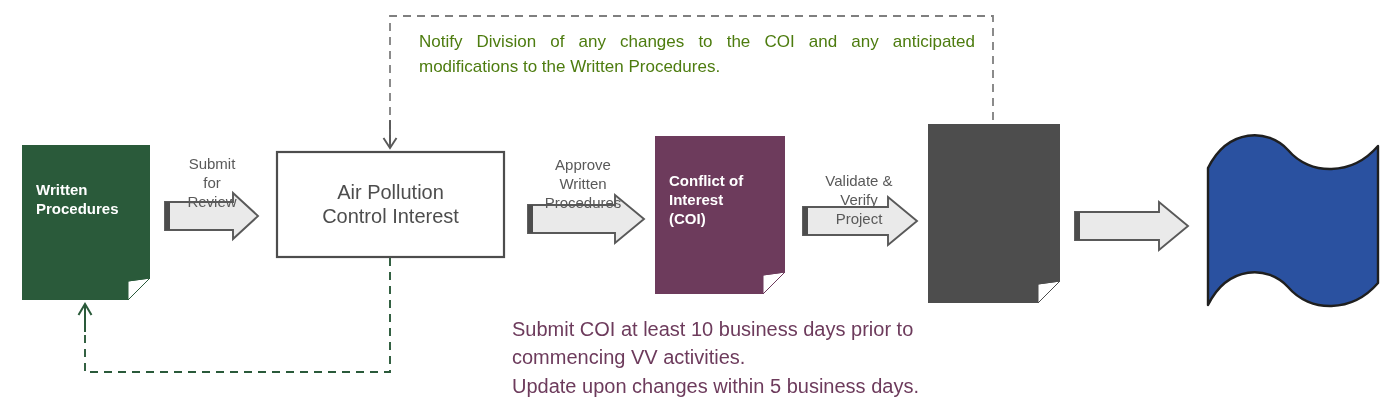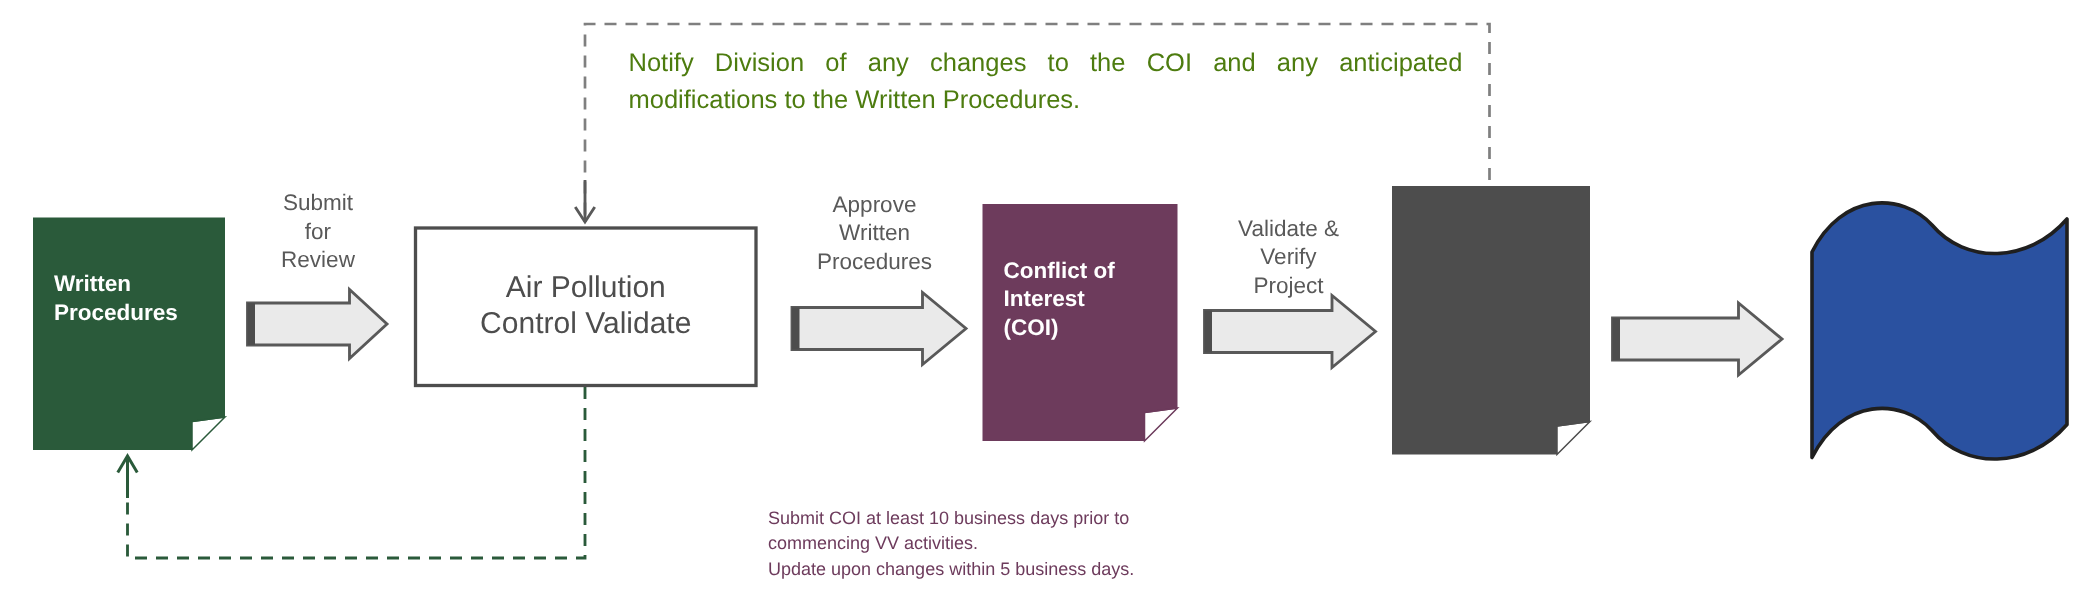--- a/index.html
+++ b/index.html
@@ -44,36 +44,36 @@
     text-align: center;
     white-space: pre-line;
   }
   .arrow-label {
     position: absolute;
     color: #595959;
     font-size: 15px;
     line-height: 1.25;
     text-align: center;
     white-space: pre-line;
+    margin-top: 28px;
   }
   .note-gray {
     position: absolute;
     color: #4d7c0f;
     font-size: 17px;
     line-height: 1.45;
     text-align: justify;
     white-space: pre-line;
   }
   .note-purple {
     position: absolute;
     color: #6d3b5c;
-    font-size: 12px;
+    font-size: 20px;
     line-height: 1.42;
     white-space: pre-line;
-    margin-top: 22px;
   }
   .note-green {
     position: absolute;
     color: #2a5a3a;
     font-size: 15.5px;
     line-height: 1.35;
     white-space: pre-line;
   }
 </style>
 </head>
@@ -155,21 +155,21 @@
                C1352,313 1310,313 1288,287
                C1268,265 1228,265 1208,305
                Z" fill="#2a51a0" stroke="#1f1f1f" stroke-width="2.4" stroke-linejoin="round"></path>
     </g>
   </svg>
 
   <div class="node-label" style="left:36px; top:180px; width:110px;">Written
 Procedures</div>
 
   <div class="box-label" style="left:277px; top:180px; width:227px;">Air Pollution
-Control Validate</div>
+Control Interest</div>
 
   <div class="node-label" style="left:669px; top:171px; width:110px;">Conflict of
 Interest
 (COI)</div>
 
 
 
   <div class="arrow-label" style="left:157px; top:127px; width:110px;">Submit
 for
 Review</div>

